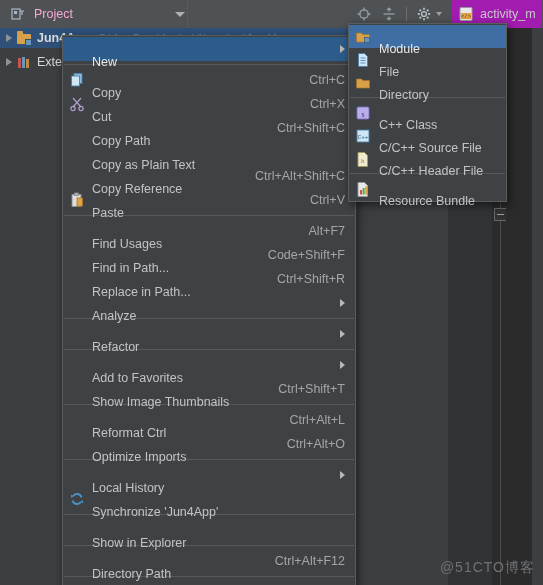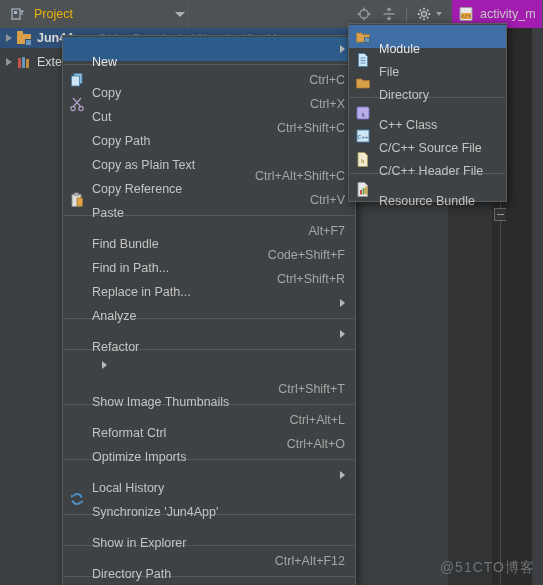--- a/index.html
+++ b/index.html
@@ -81,21 +81,21 @@
     position: absolute; left: 0; top: 0; width: 543px; height: 28px;
     background: #3c3f41;
   }
   .proj-tab {
     position: absolute; left: 0; top: 0; width: 188px; height: 28px;
     background: #4e5254;
     display: flex; align-items: center; padding-left: 10px;
     border-right: 1px solid #555a5c;
   }
   .proj-tab .lbl {
-    color: #eab308; font-size: 12.5px; margin-left: 8px;
+    color: #f9a8d4; font-size: 12.5px; margin-left: 8px;
   }
   .toolbar-strip {
     position: absolute; left: 188px; top: 0; right: 0; height: 28px;
     background: #4e5254;
   }
   .tb-caret {
     position: absolute; left: 175px; top: 12px;
     width: 0; height: 0;
     border-left: 5px solid transparent; border-right: 5px solid transparent;
     border-top: 5px solid #b0b0b0;
@@ -371,21 +371,21 @@
           <rect x="8" y="6" width="5.5" height="8" fill="#e0a347" stroke="#a87528" stroke-width="0.8"></rect>
         </svg>
       </span>
       <span class="label">Paste</span>
       <span class="accel">Ctrl+V</span>
     </div>
 
     <div class="sep"></div>
 
     <div class="mi">
-      <span class="label">Find Bundle</span>
+      <span class="label">Find Usages</span>
       <span class="accel">Alt+F7</span>
     </div>
 
     <div class="mi">
       <span class="label">Find in Path...</span>
       <span class="accel">Code+Shift+F</span>
     </div>
 
     <div class="mi">
       <span class="label">Replace in Path...</span>
@@ -400,20 +400,21 @@
     <div class="sep"></div>
 
     <div class="mi">
       <span class="label">Refactor</span>
       <span class="submenu-arrow"></span>
     </div>
 
     <div class="sep"></div>
 
     <div class="mi">
+      <span class="label">Add to Favorites</span>
       <span class="submenu-arrow"></span>
     </div>
 
     <div class="mi">
       <span class="label">Show Image Thumbnails</span>
       <span class="accel">Ctrl+Shift+T</span>
     </div>
 
     <div class="sep"></div>
 

